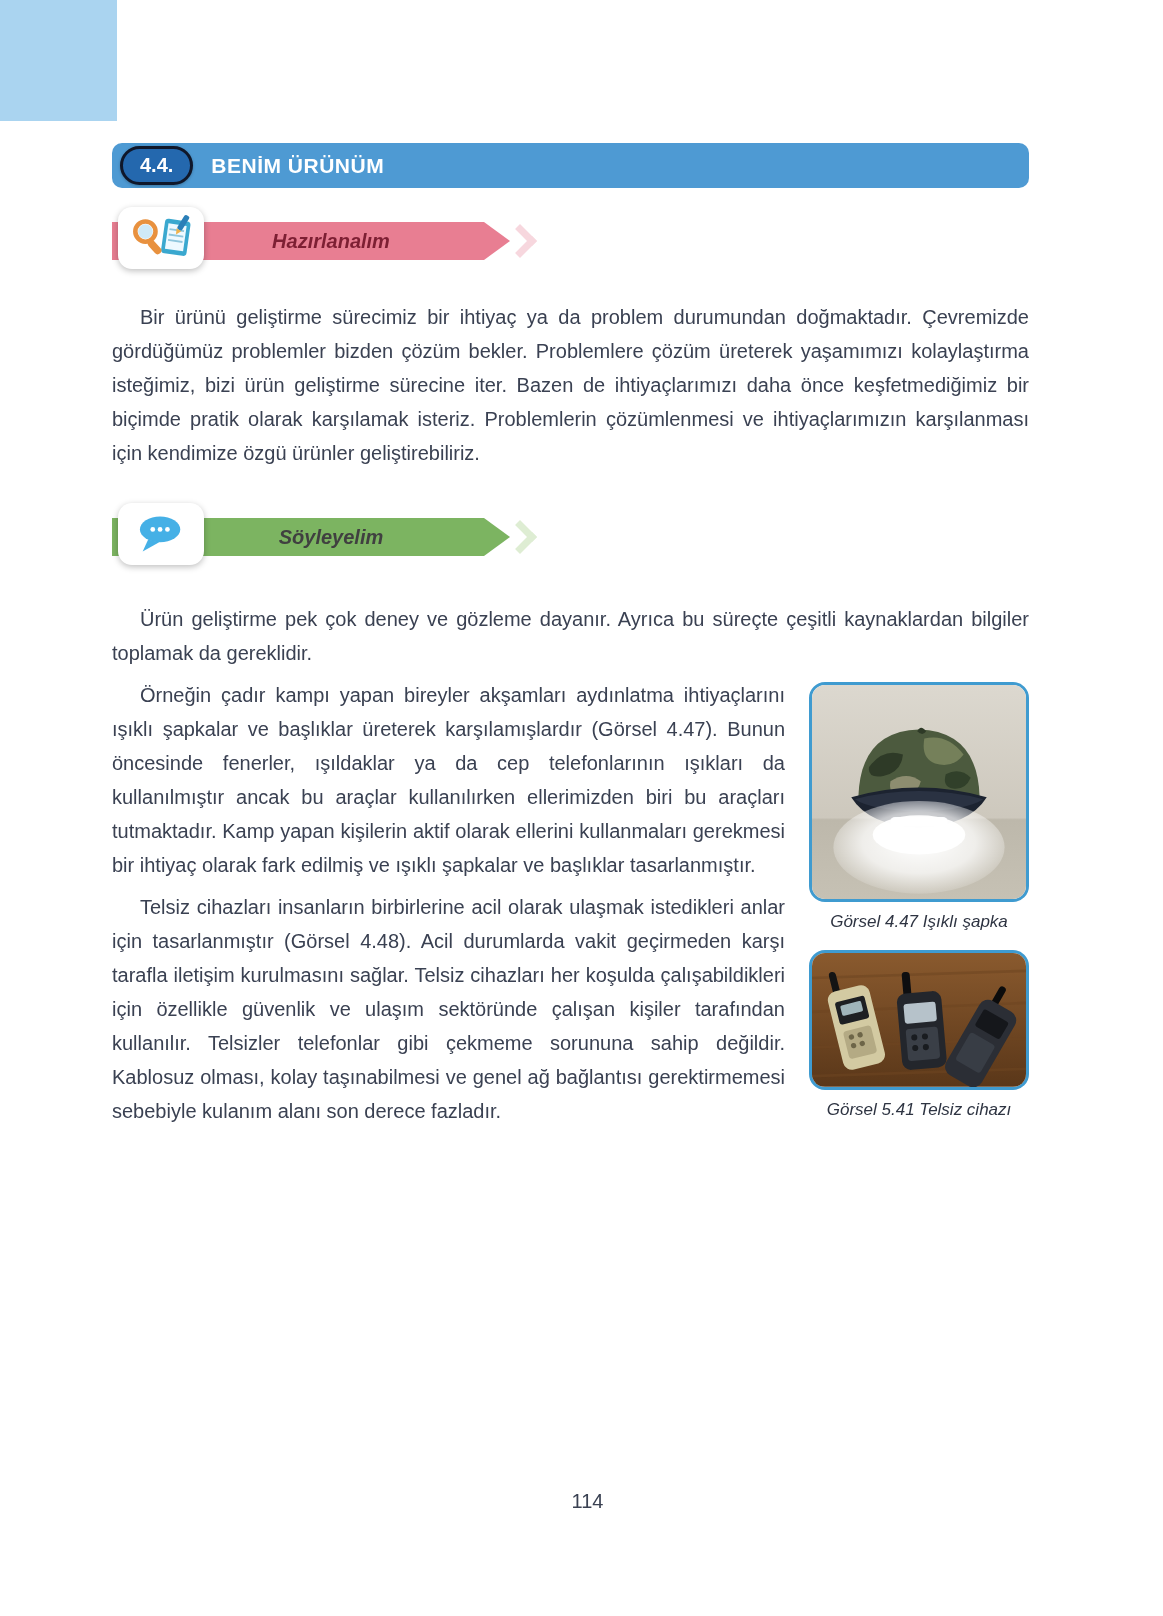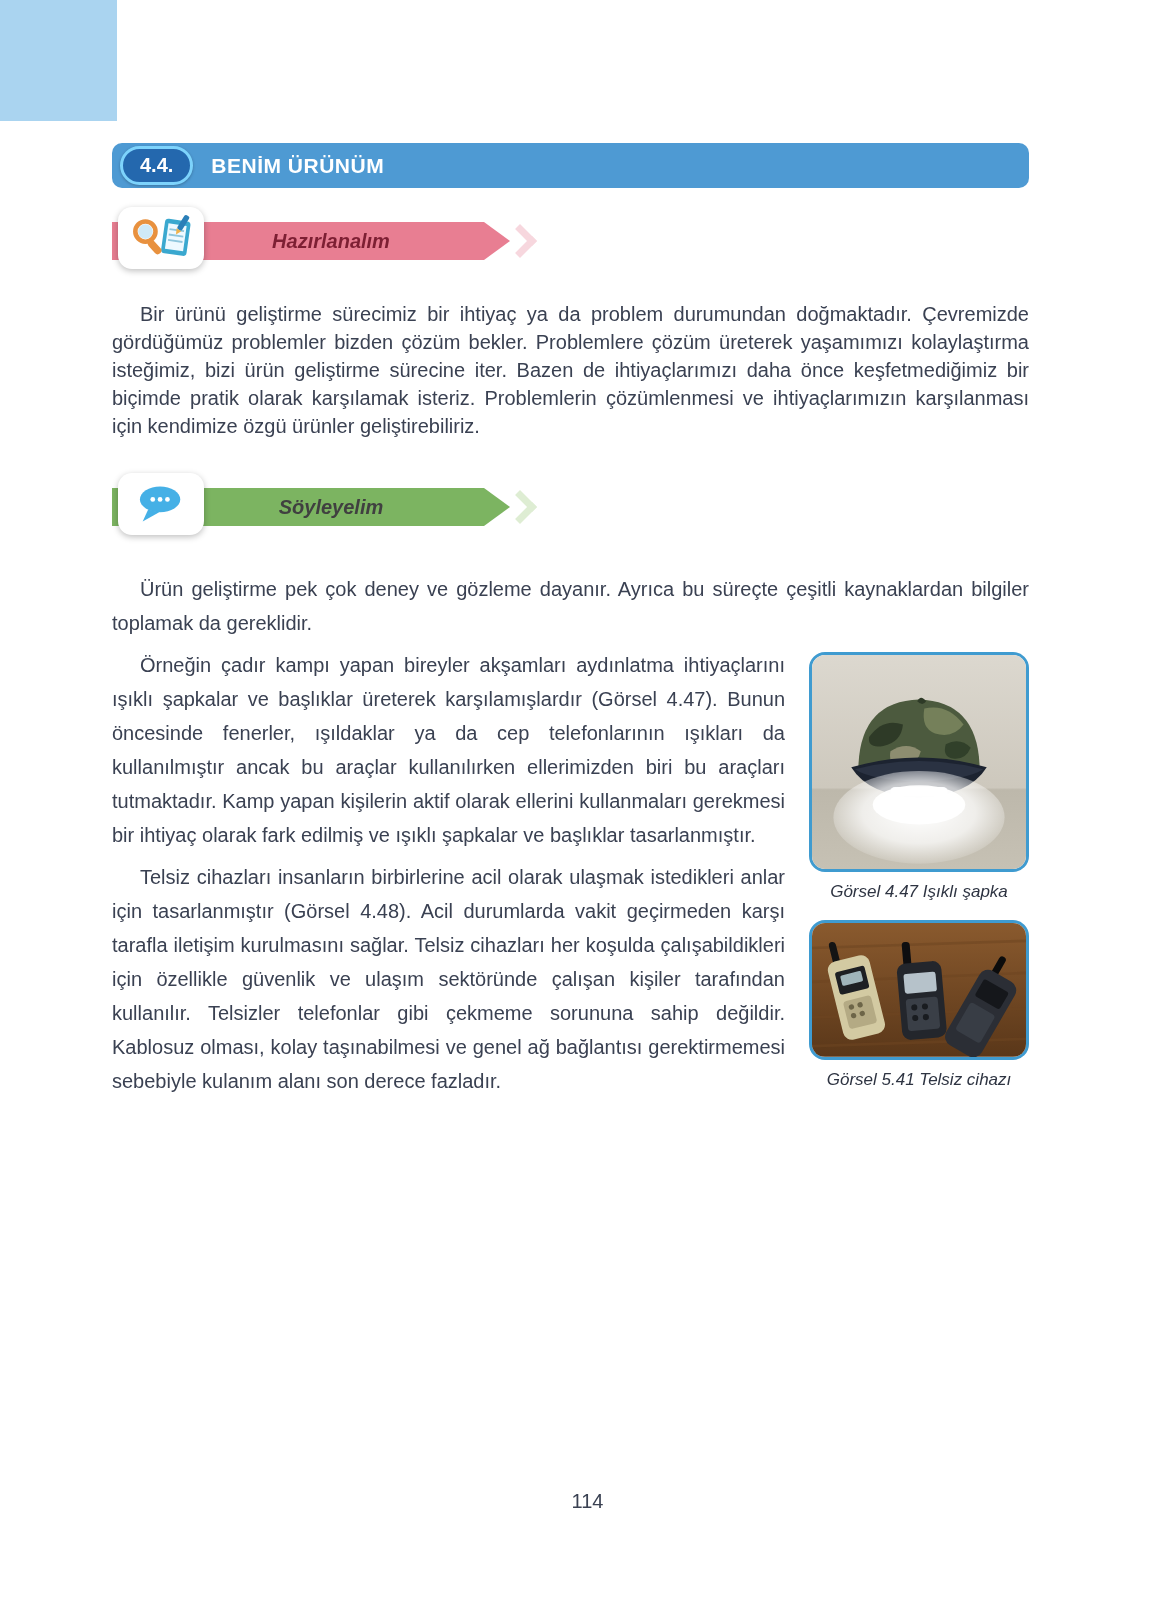--- a/index.html
+++ b/index.html
@@ -26,21 +26,21 @@
     height: 45px;
     background: #4e9ad3;
     border-radius: 10px;
     display: flex;
     align-items: center;
     margin-bottom: 34px;
   }
   .section-badge {
     margin-left: 8px;
     background: #2468ae;
-    border: 3px solid #7dd3fc;
+    border: 3px solid #0f172a;
     border-radius: 22px;
     color: #ffffff;
     font-weight: bold;
     font-size: 20px;
     padding: 5px 17px;
     box-shadow: 0 1px 3px rgba(0,0,0,0.25);
   }
   .section-title {
     margin-left: 18px;
     color: #ffffff;
@@ -94,21 +94,21 @@
     line-height: 33px;
     padding: 17px 26px 17px 32px;
     text-align: justify;
   }
   .callout-body p { text-indent: 18px; }
   .pink .callout-body { background: #fdeaee; }
   .green .callout-body { background: #e6f1db; }
   
   .intro-paragraph {
     font-size: 20px;
-    line-height: 28px;
+    line-height: 34px;
     text-align: justify;
     text-indent: 28px;
     margin-bottom: 48px;
   }
   .body-text p {
     font-size: 20px;
     line-height: 34px;
     text-align: justify;
     text-indent: 28px;
     margin-bottom: 8px;

